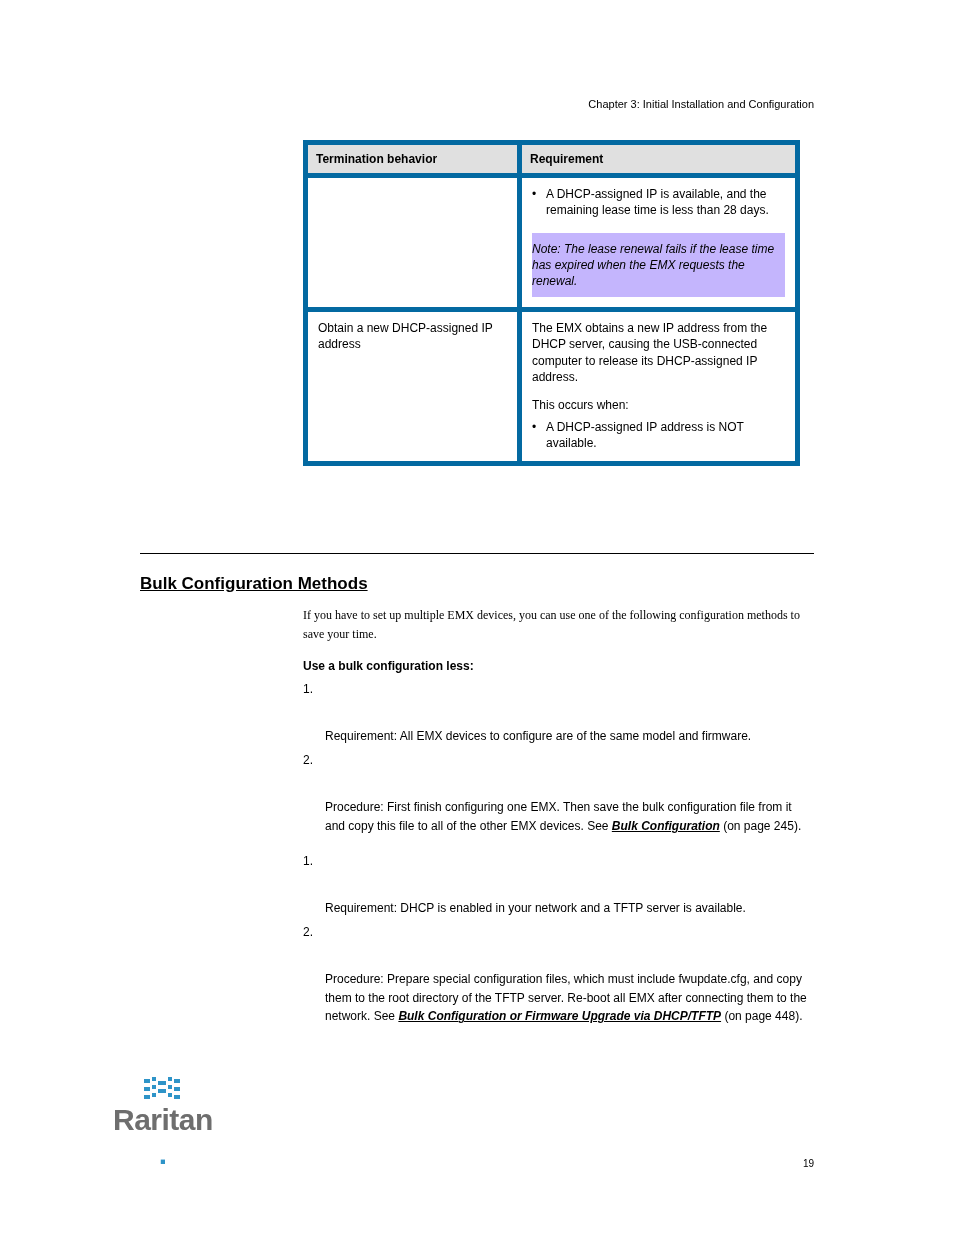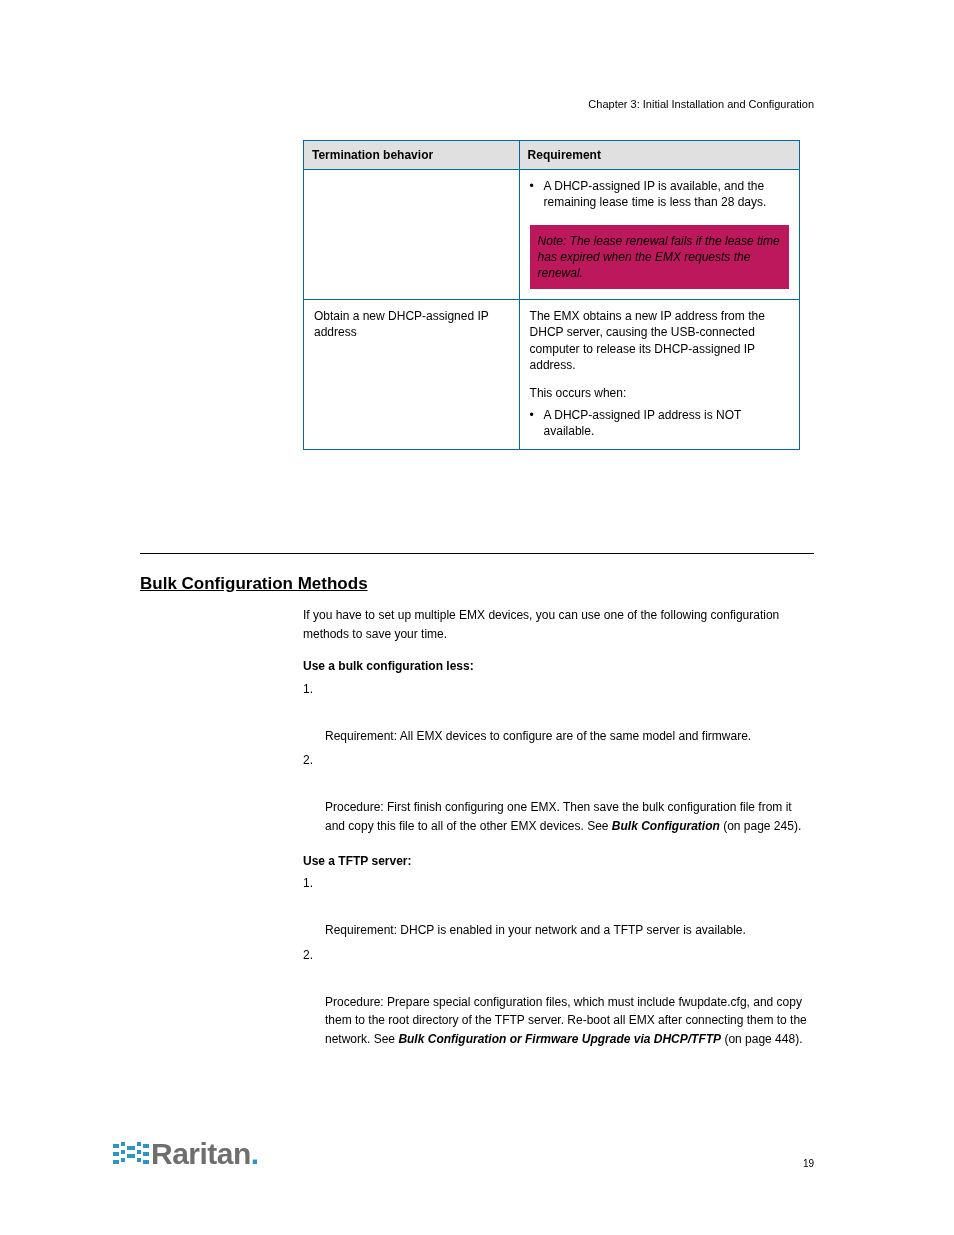--- a/index.html
+++ b/index.html
@@ -1,38 +1,38 @@
 <!DOCTYPE html>
 <html><head>
 <meta charset="utf-8">
 <style>
   * { box-sizing: border-box; margin: 0; padding: 0; }
   html, body { width: 954px; height: 1235px; background: #fff; font-family: Arial, Helvetica, sans-serif; color: #000; }
   .page { position: relative; width: 954px; height: 1235px; }
   .chapter-hdr { position: absolute; top: 98px; right: 140px; font-size: 11px; color: #000; }
   .tbl { position: absolute; top: 140px; left: 303px; width: 497px; border-collapse: collapse; }
-  .tbl td { border: 1px solid #0369a1; vertical-align: top; font-size: 12px; line-height: 1.35; }
+  .tbl td { border: 5px solid #0369a1; vertical-align: top; font-size: 12px; line-height: 1.35; }
   .tbl .hdr-row td { background: #e0e0e0; height: 28px; padding: 6px 8px; font-weight: bold; }
   .col1 { width: 216px; }
   .col2 { width: 281px; }
   .cellpad { padding: 8px 10px 10px 10px; }
   .bullet-row { display: flex; }
   .bullet { width: 14px; flex: 0 0 14px; font-size: 12px; line-height: 1.35; }
   .bullet-txt { flex: 1; }
-  .note { margin-top: 14px; background: #be185d; padding: 8px 8px; font-style: italic; font-size: 12px; line-height: 1.35; }
+  .note { margin-top: 14px; background: #c4b5fd; padding: 8px 0; font-style: italic; font-size: 12px; line-height: 1.35; }
   .rule { position: absolute; top: 553px; left: 140px; width: 674px; height: 0; border-top: 1px solid #000; }
   .sect-title { position: absolute; top: 574px; left: 140px; font-size: 17px; font-weight: bold; color: #000; text-decoration: underline; }
   .body { position: absolute; top: 606px; left: 303px; width: 510px; font-size: 12px; line-height: 1.55; }
-  .body p { margin-bottom: 14px; }
-  .body .link { font-style: italic; font-weight: bold; }
+  .body p { margin-bottom: 14px; font-family: Liberation Serif, serif; }
+  .body .link { font-style: italic; font-weight: bold; text-decoration: underline; }
   .label-title { font-weight: bold; margin-bottom: 4px; }
   .num-row { display: flex; margin-bottom: 6px; }
   .num { width: 22px; flex: 0 0 22px; }
   .num-txt { flex: 1; margin-top: 47px; }
-  .logo { position: absolute; left: 113px; bottom: 64px; display: flex; align-items: center; }
+  .logo { position: absolute; left: 113px; bottom: 64px; display: flex; align-items: center; flex-direction: column; }
   .logo-mark { width: 36px; height: 28px; margin-right: 2px; }
   .logo-text { font-size: 30px; font-weight: bold; color: #6e6e6e; letter-spacing: -0.5px; }
   .logo-dot { color: #2e94c8; font-size: 30px; font-weight: bold; }
   .page-num { position: absolute; right: 140px; bottom: 66px; font-size: 10px; }
 </style>
 </head>
 <body>
 <div class="page">
 
 <div class="chapter-hdr">Chapter 3: Initial Installation and Configuration</div>
@@ -82,21 +82,20 @@
   </div>
   <div class="num-row">
     <div class="num">2.</div>
     <div class="num-txt">
       <span>Procedure: First finish configuring one EMX. Then save the bulk configuration file from it and copy this file to all of the other EMX devices. See </span><span class="link">Bulk Configuration</span><span> (on page 245).</span>
     </div>
   </div>
 
   <div style="height:10px"></div>
 
-  <div class="label-title">Use a TFTP server:</div>
   <div class="num-row">
     <div class="num">1.</div>
     <div class="num-txt">Requirement: DHCP is enabled in your network and a TFTP server is available.</div>
   </div>
   <div class="num-row">
     <div class="num">2.</div>
     <div class="num-txt">
       <span>Procedure: Prepare special configuration files, which must include fwupdate.cfg, and copy them to the root directory of the TFTP server. Re-boot all EMX after connecting them to the network. See </span><span class="link">Bulk Configuration or Firmware Upgrade via DHCP/TFTP</span><span> (on page 448).</span>
     </div>
   </div>

